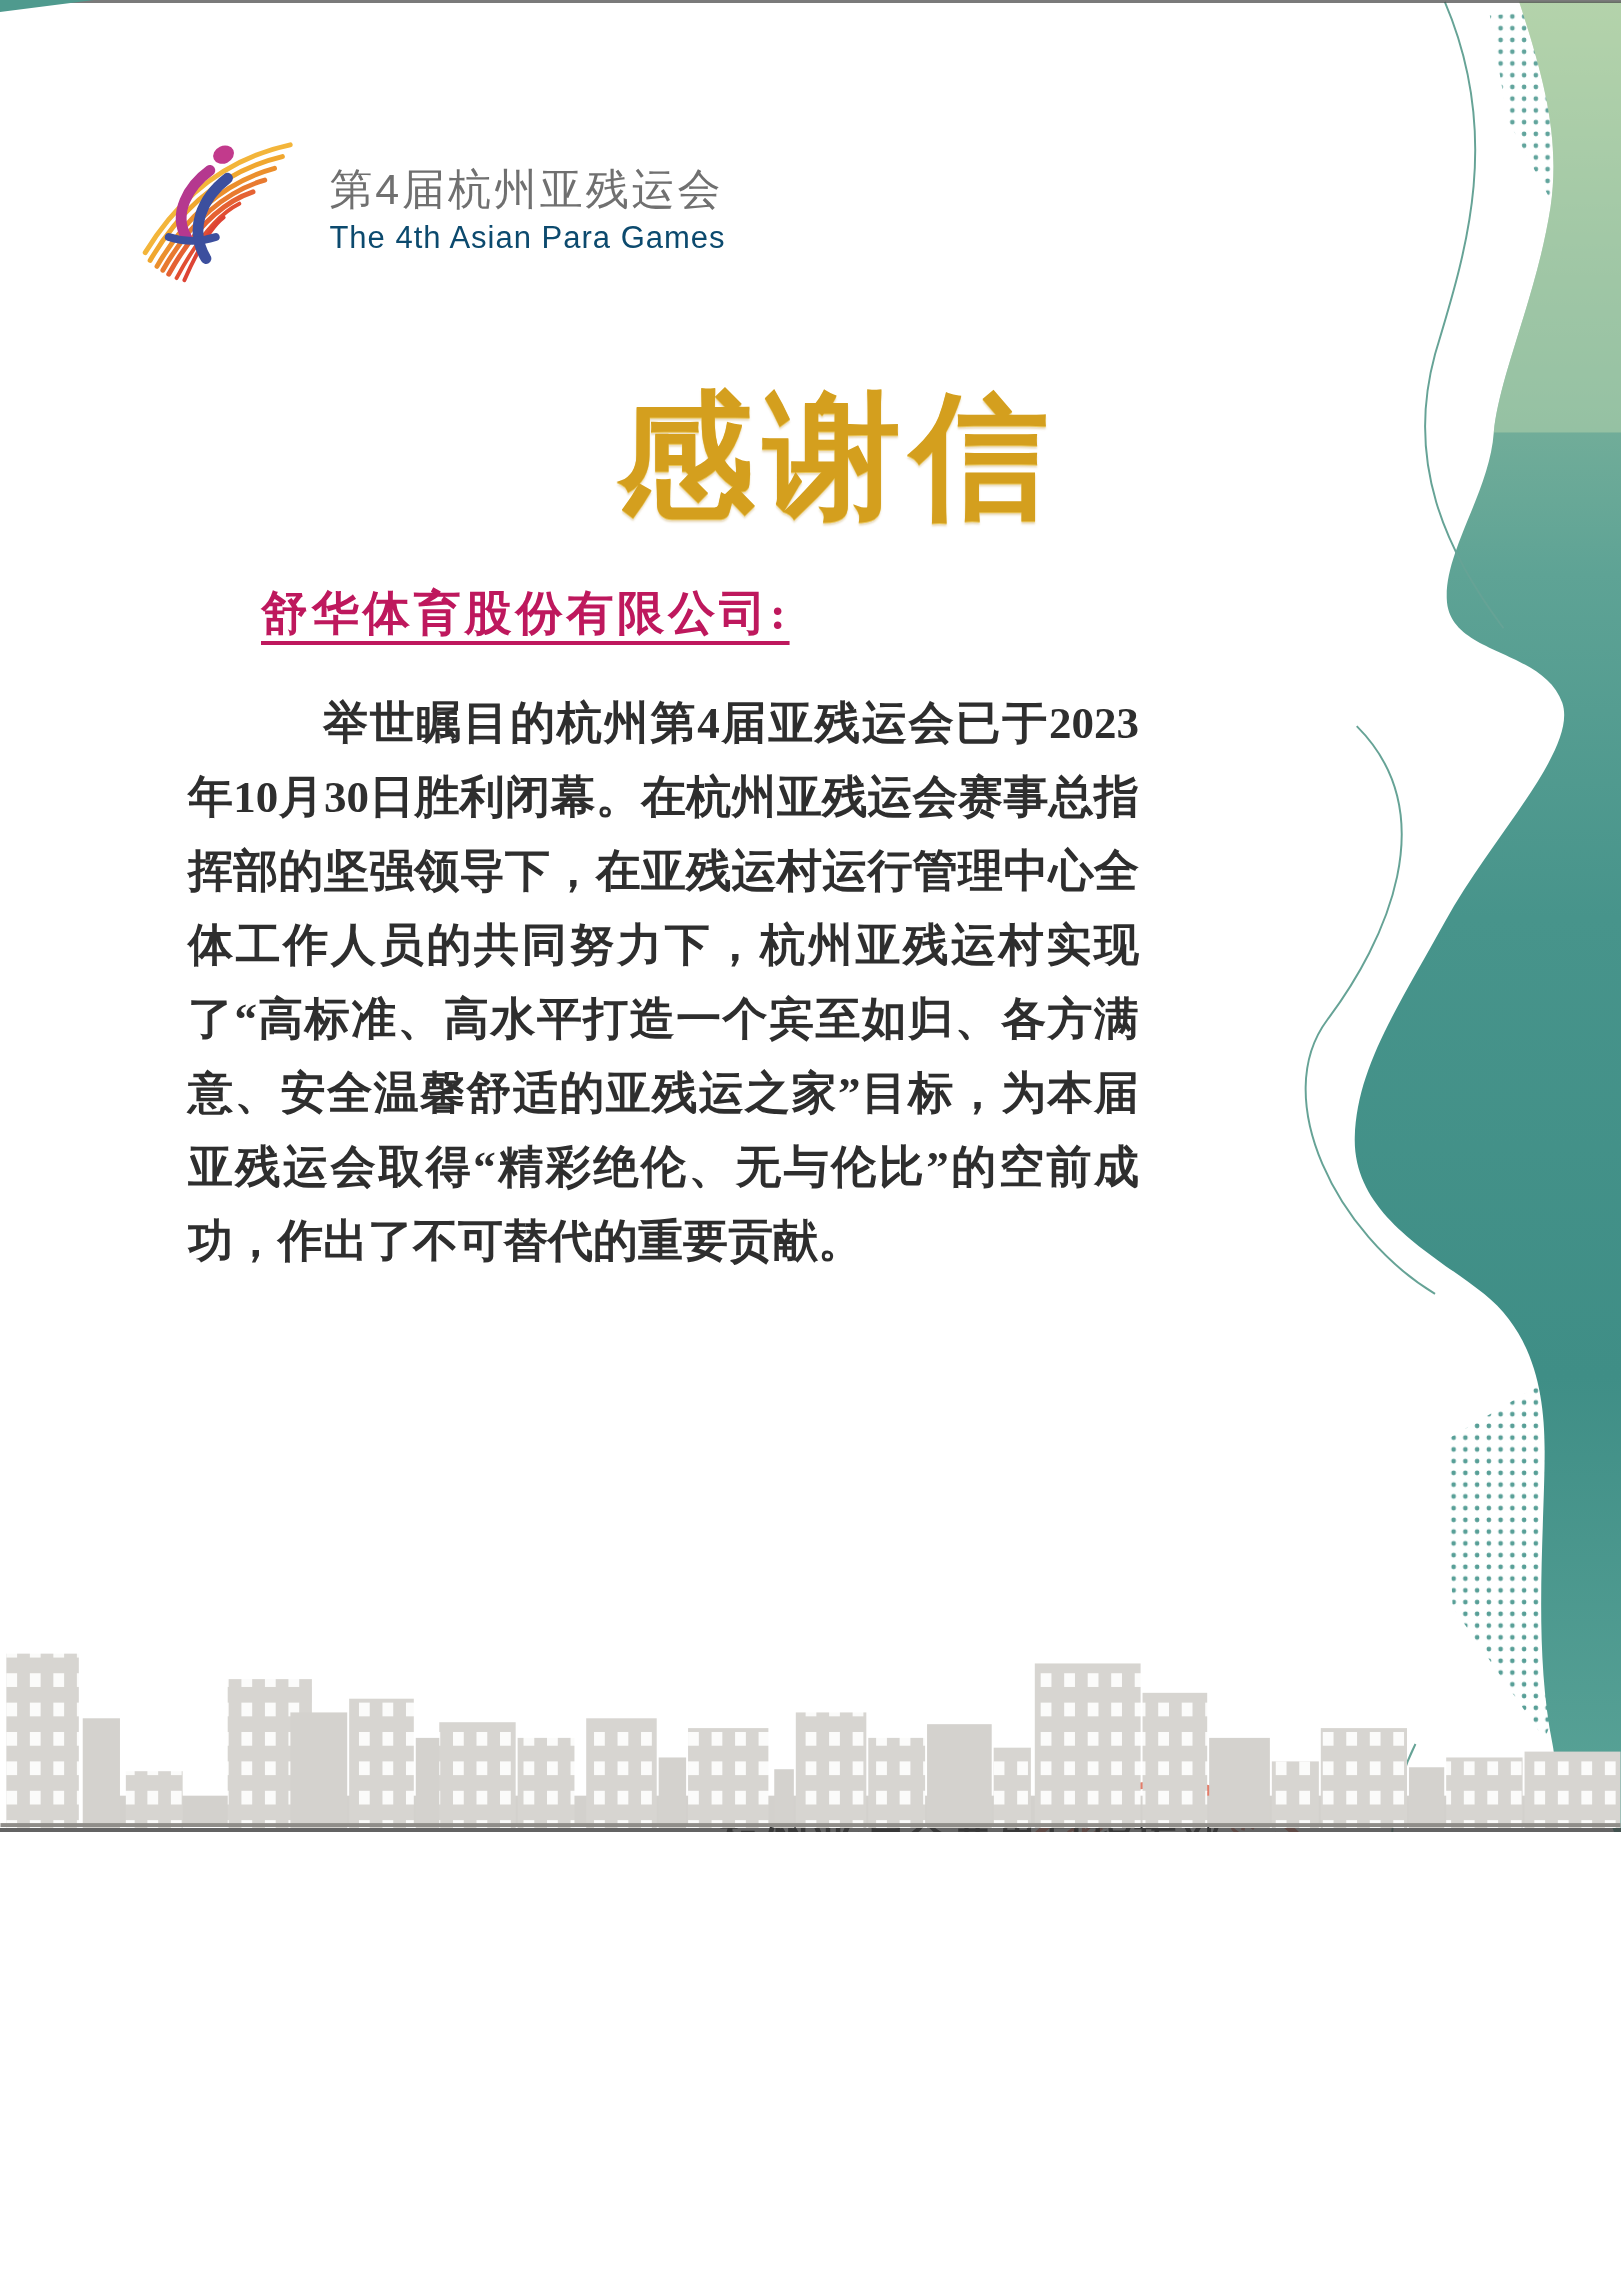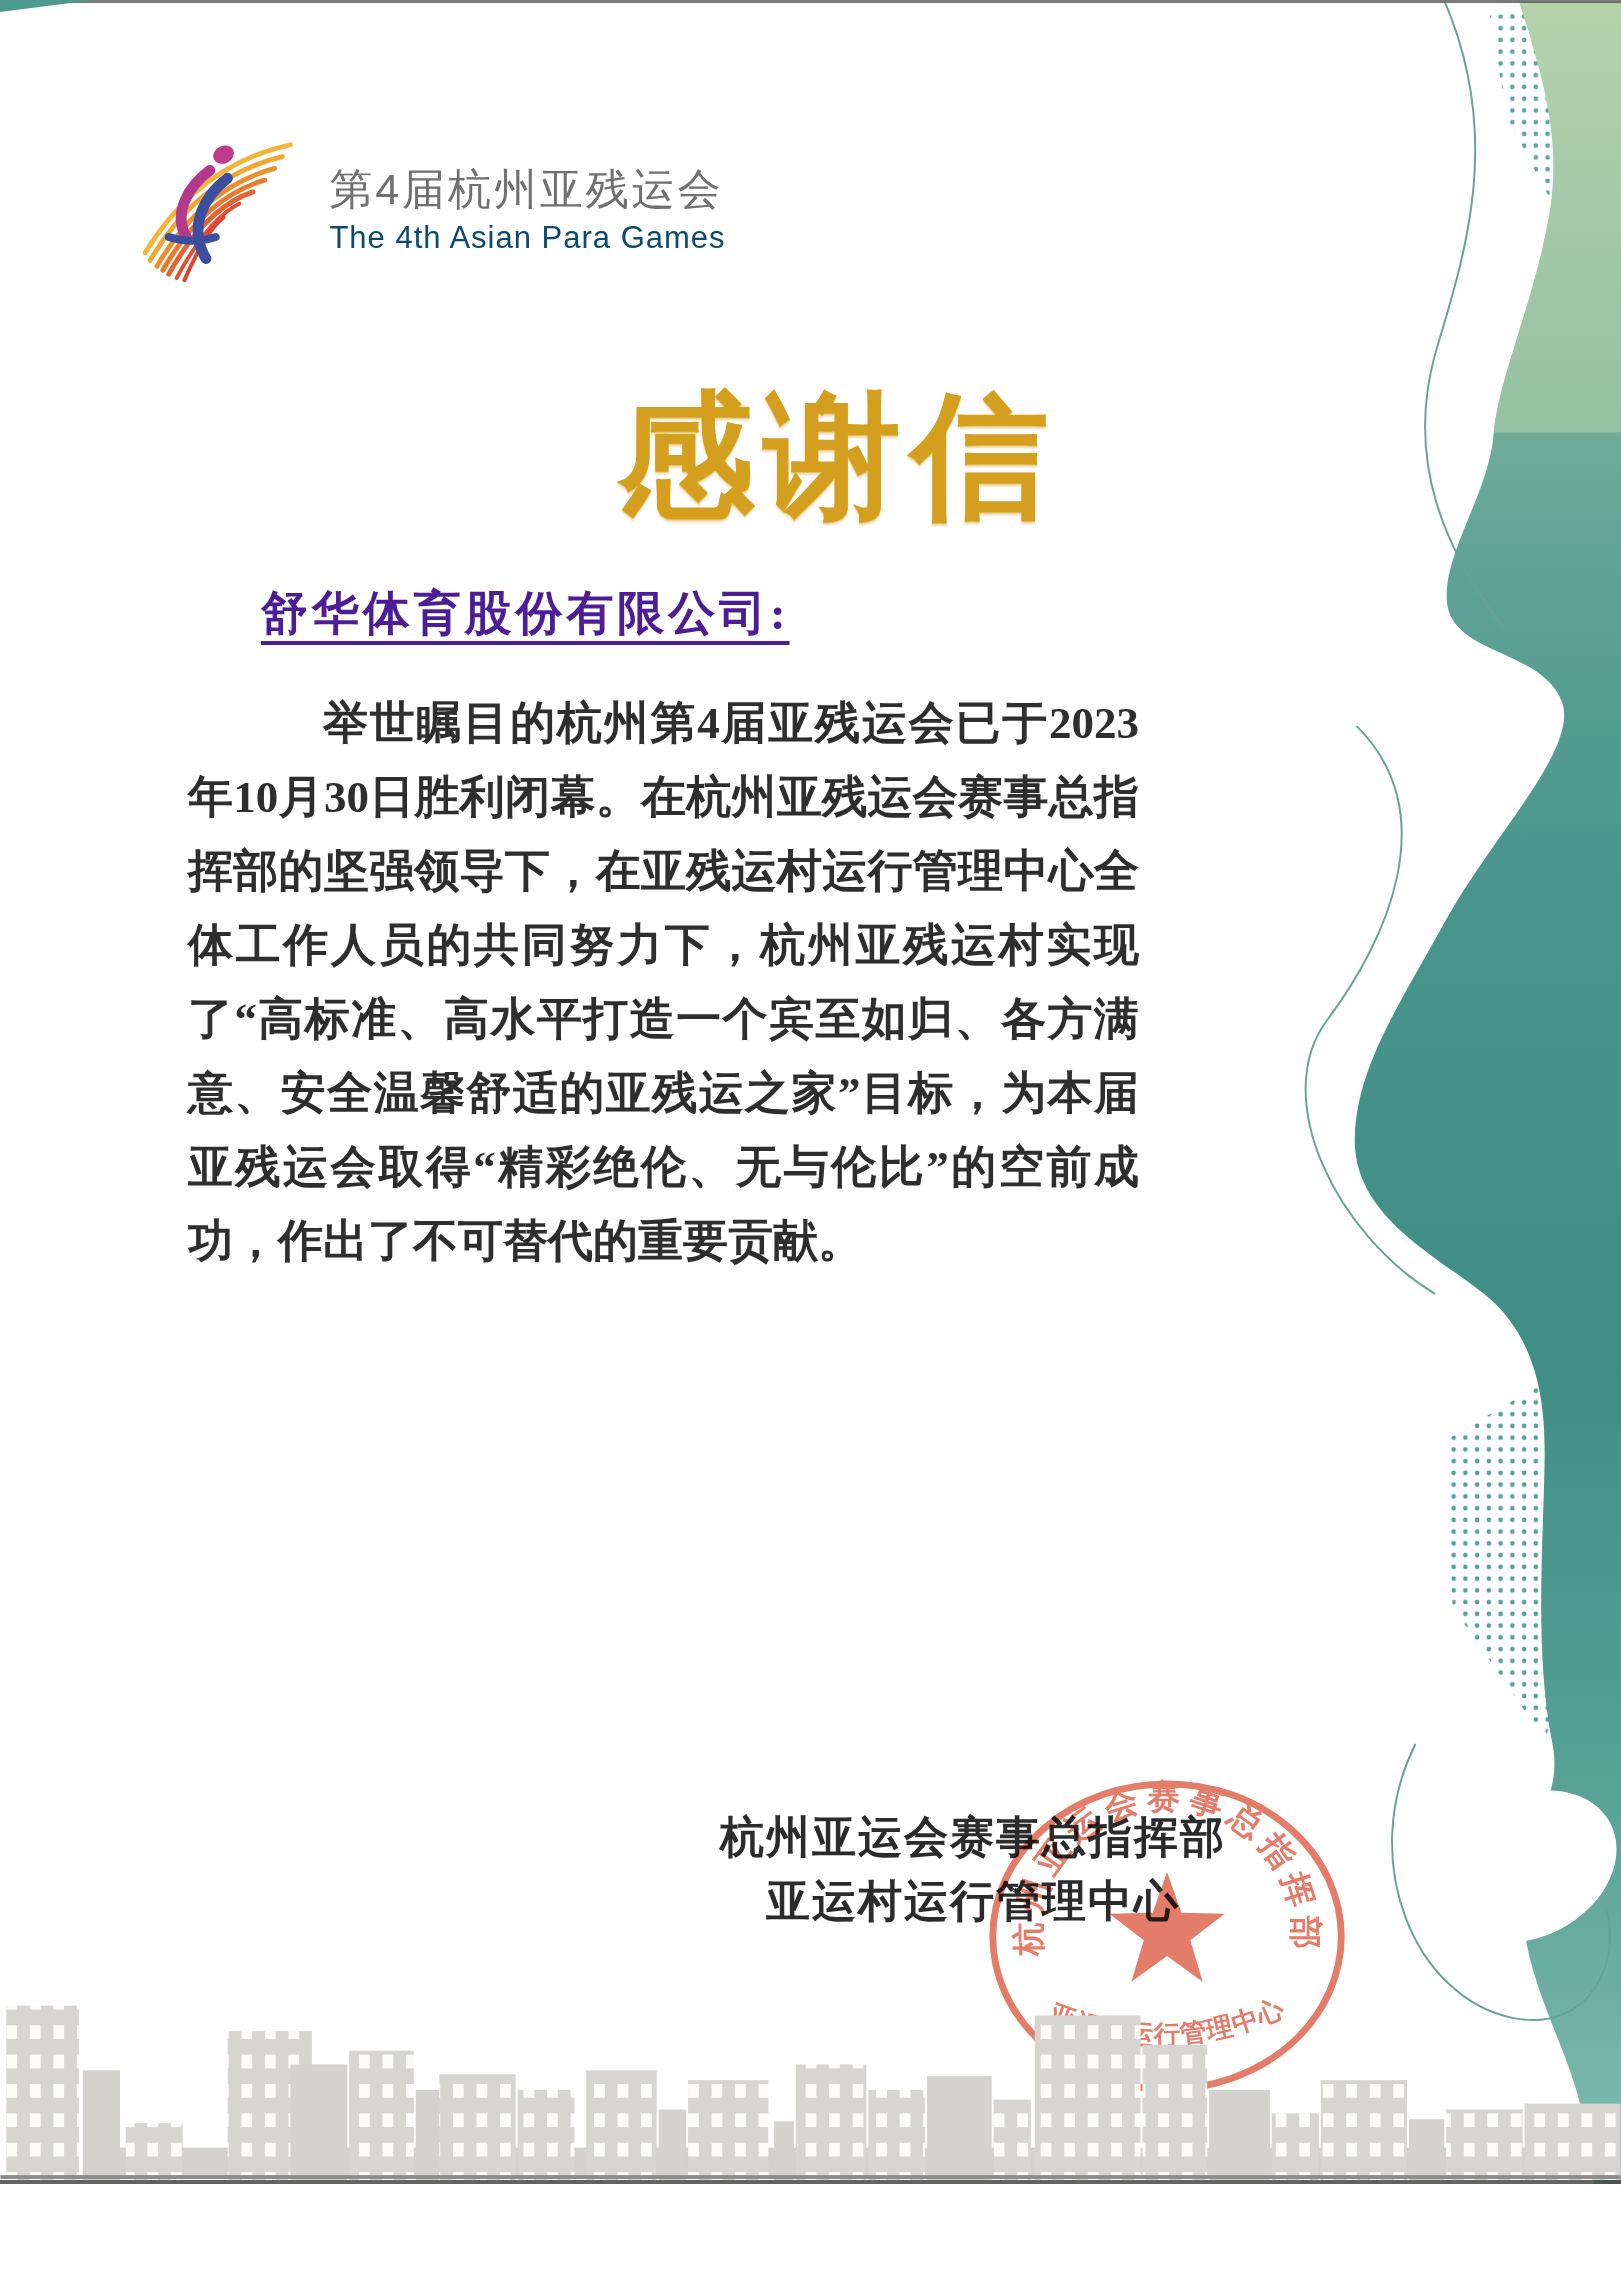--- a/index.html
+++ b/index.html
@@ -1,18 +1,18 @@
 <!DOCTYPE html>
 <html><head>
 <meta charset="utf-8">
 <style>
   html,body{margin:0;padding:0;background:#ffffff;}
   .page{
     position:relative;
-    width:1621px;height:2184px;
+    width:1621px;height:1832px;
     background:#ffffff;
     overflow:hidden;
     font-family:"Liberation Serif","DejaVu Serif",serif;
   }
   
   .scan-top{position:absolute;top:0;left:0;width:100%;height:2.9px;background:#4d4d4d;opacity:.75;}
   .scan-bottom{position:absolute;bottom:0;left:0;width:100%;height:3.9px;background:#3c3c3c;opacity:.8;}
   .corner-sliver{position:absolute;top:0;left:0;width:0;height:0;
     border-top:12.7px solid #4f9a8e;border-right:94px solid transparent;}
   
@@ -25,21 +25,21 @@
     position:absolute;top:365px;left:0;width:100%;
     text-align:center;
     font-size:137px;font-weight:bold;
     color:#d49f1e;
     letter-spacing:9.8px;
     text-shadow:0 1px 0 #e9c558, 0 2.9px 2px rgba(170,120,10,.25);
     padding-left:27px;
   }
   .recipient{
     position:absolute;top:582px;left:261px;
-    font-size:47px;font-weight:bold;color:#4c1d95;
+    font-size:47px;font-weight:bold;color:#be185d;
     text-decoration:underline;
     text-decoration-thickness:3.9px;
     text-underline-offset:11.8px;
     letter-spacing:3.9px;
   }
   .body-text{
     position:absolute;top:686px;left:188px;width:951px;
     font-size:45px;line-height:74px;font-weight:bold;color:#2e2e2e;
     text-align:justify;
   }

